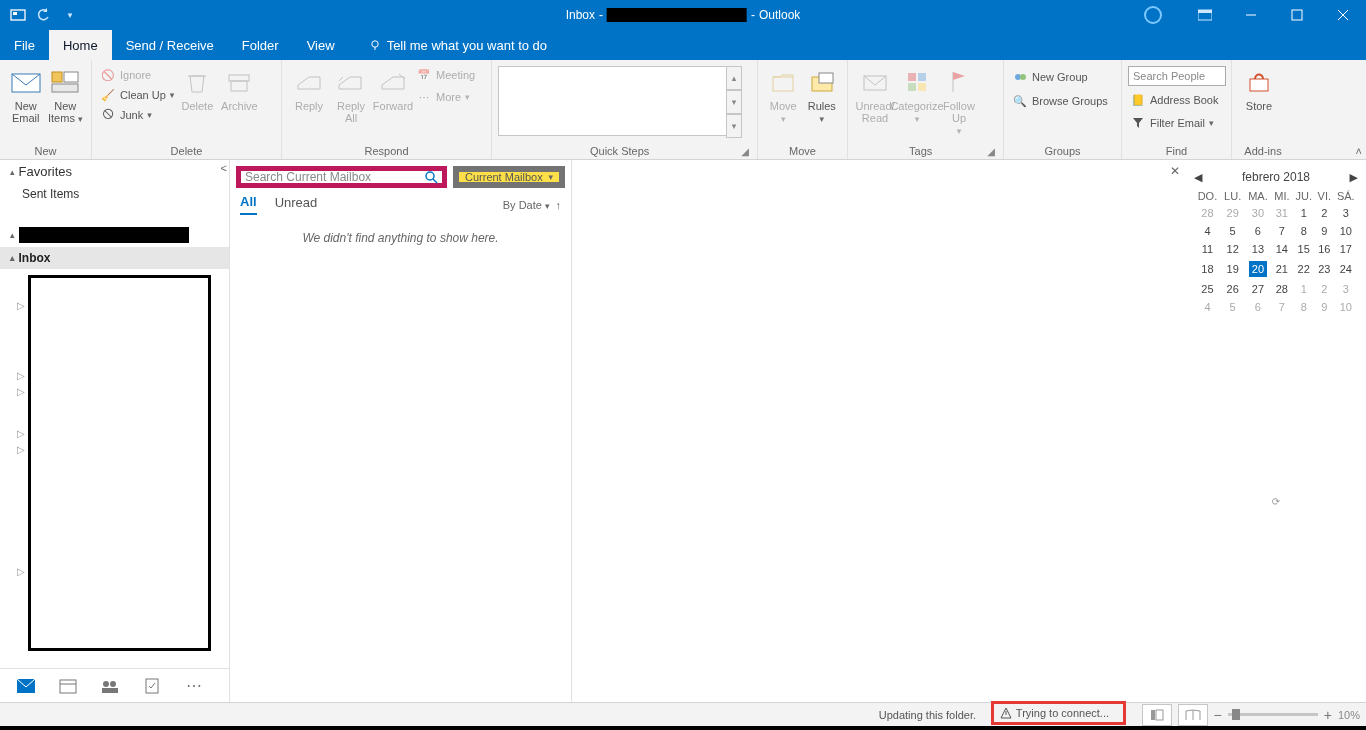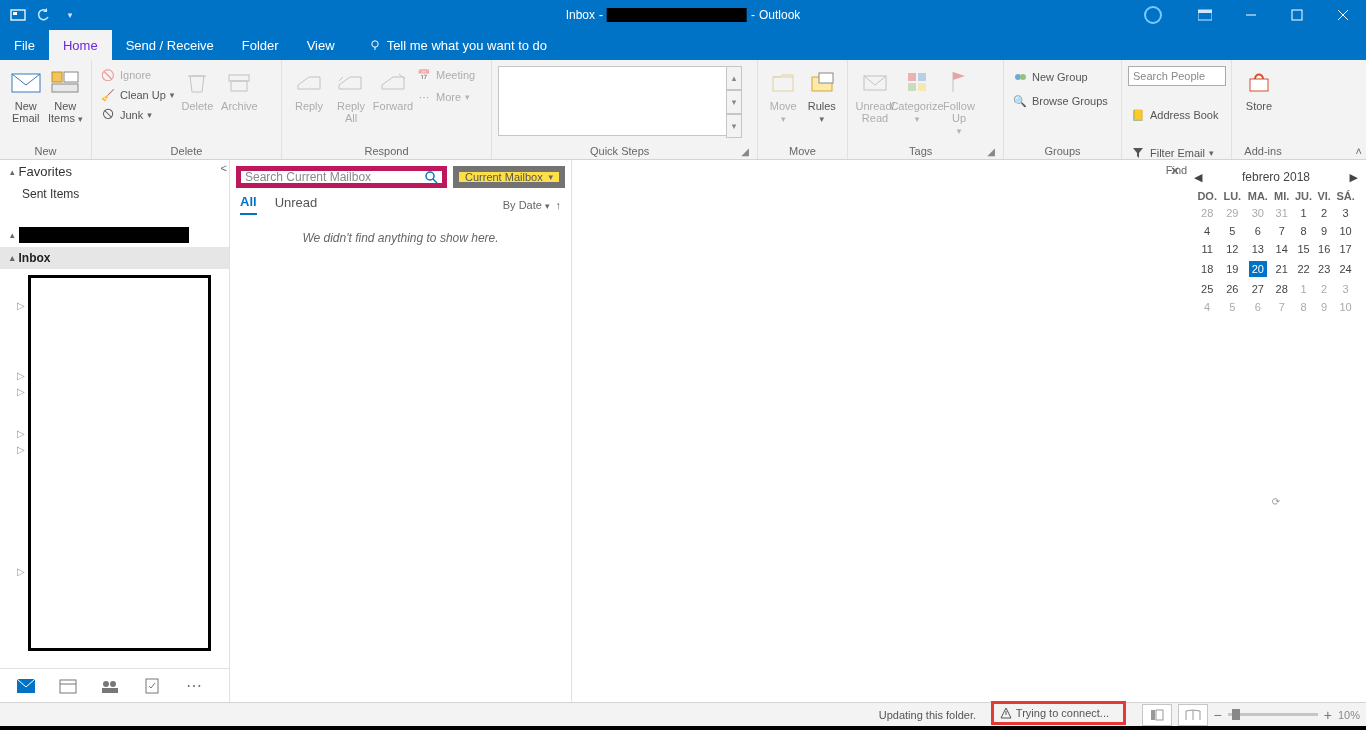--- a/index.html
+++ b/index.html
@@ -11,21 +11,21 @@
 .titlebar .qat-icon { width: 20px; height: 20px; display: flex; align-items: center; justify-content: center; }
 .titlebar .center { position: absolute; left: 50%; transform: translateX(-50%); display: flex; align-items: center; gap: 4px; font-size: 12px; }
 .titlebar .redact { width: 140px; height: 14px; background: #000; display: inline-block; }
 .titlebar .right { position: absolute; right: 0; display: flex; align-items: center; }
 .titlebar .win-btn { width: 46px; height: 30px; display: flex; align-items: center; justify-content: center; }
 .cortana-circle { width: 18px; height: 18px; border: 2px solid #7cc8ff; border-radius: 50%; margin-right: 20px; }
 
 
 .tabsbar { height: 30px; background: #0173c7; display: flex; align-items: stretch; color: #fff; font-size: 13px; }
 .tabsbar .tab { padding: 0 14px; display: flex; align-items: center; cursor: pointer; }
-.tabsbar .tab.active { background: #f3f3f3; color: #6d28d9; }
+.tabsbar .tab.active { background: #f3f3f3; color: #0f172a; }
 .tabsbar .tellme { display: flex; align-items: center; gap: 6px; padding-left: 20px; }
 .lightbulb { width: 12px; height: 12px; }
 
 
 .ribbon { height: 100px; background: #f3f3f3; border-bottom: 1px solid #d4d4d4; display: flex; position: relative; }
 .ribbon-group { border-right: 1px solid #e1e1e1; display: flex; flex-direction: column; justify-content: space-between; padding: 4px 6px 0; }
 .ribbon-group .body { display: flex; align-items: flex-start; flex: 1; }
 .ribbon-group .label { text-align: center; font-size: 11px; color: #666; padding: 2px 0; }
 .big-btn { display: flex; flex-direction: column; align-items: center; justify-content: flex-start; width: 42px; padding: 2px; text-align: center; font-size: 11px; line-height: 12px; color: #555; gap: 2px; }
 .big-btn .icon-slot { width: 32px; height: 32px; display: flex; align-items: center; justify-content: center; }
@@ -70,21 +70,21 @@
 
 
 .reading { flex:1; position:relative;}
 .reading .closex { position:absolute; right:6px; top:4px; font-size:12px; color:#666;}
 
 
 .cal { width: 180px; padding: 8px 8px 0 8px; font-size:11px; color:#444;}
 .cal .hdr { display:flex; align-items:center; justify-content:space-between; padding: 2px 0 4px;}
 .cal .title { font-size:12px;}
 .cal table { width:100%; border-collapse: collapse; text-align:center; font-size:11px;}
-.cal th { font-weight: bold; color:#666; padding:2px 0;}
+.cal th { font-weight: normal; color:#666; padding:2px 0;}
 .cal td { padding:3px 0; color:#444;}
 .cal td.off { color:#aaa;}
 .cal td.today span { background:#0173c7; color:#fff; display:inline-block; width:18px; height:16px; line-height:16px;}
 .cal .spinner { text-align:center; margin-top:180px; color:#999; font-size:10px;}
 
 
 .statusbar { height:24px; background:#f3f3f3; border-top:1px solid #d4d4d4; display:flex; align-items:center; font-size:11px; color:#555; position:relative;}
 .statusbar .upd { position:absolute; right: 390px;}
 .statusbar .connect { position:absolute; right: 240px; border: 3px solid #e53935; padding: 1px 14px 1px 6px; display:flex; align-items:center; gap:4px; top:-2px; height:24px; background:#f3f3f3;}
 .statusbar .viewbtn { width:30px; height:22px; border:1px solid #c6c6c6; display:flex; align-items:center; justify-content:center; background:#fff;}
@@ -365,21 +365,21 @@
         </div>
       <div class="small-row">
           <span class="mini-icon">🔍</span>
           <span>Browse Groups</span>
         </div>
     </div>
     <div class="label">Groups</div>
   </div>
 
   <div class="ribbon-group" style="width:110px;">
-    <div class="body" style="flex-direction:column;gap:20px;padding-top:2px;">
+    <div class="body" style="flex-direction:column;gap:5px;padding-top:2px;">
       <div class="search-people">Search People</div>
       <div class="small-row">
           <span class="mini-icon">📒</span>
           <span>Address Book</span>
         </div>
       <div class="small-row">
           <span class="mini-icon">
             <svg width="12" height="12">
               <path d="M1 1 L11 1 L7 6 L7 11 L5 9 L5 6 Z" fill="#555"></path>
             </svg>

